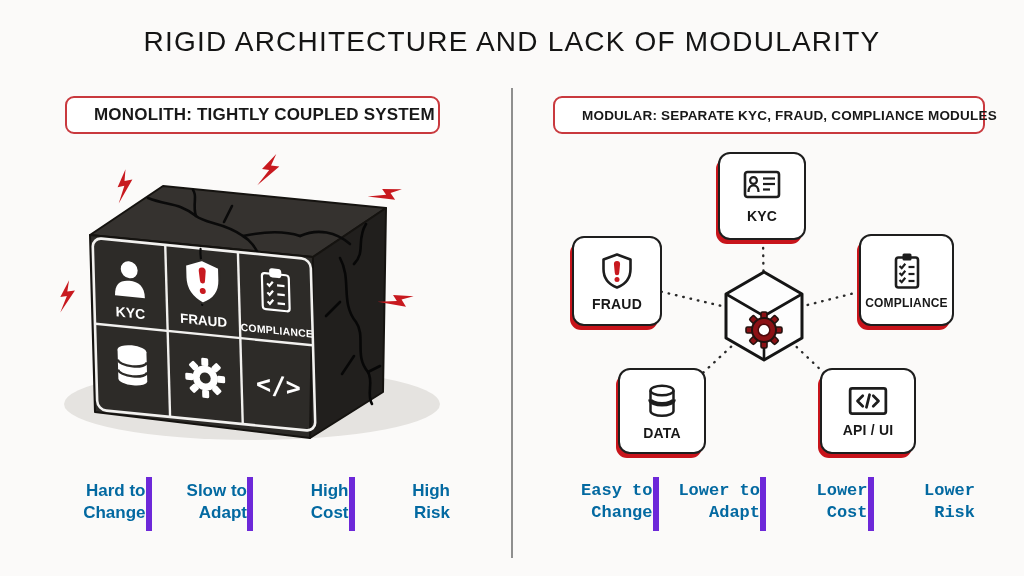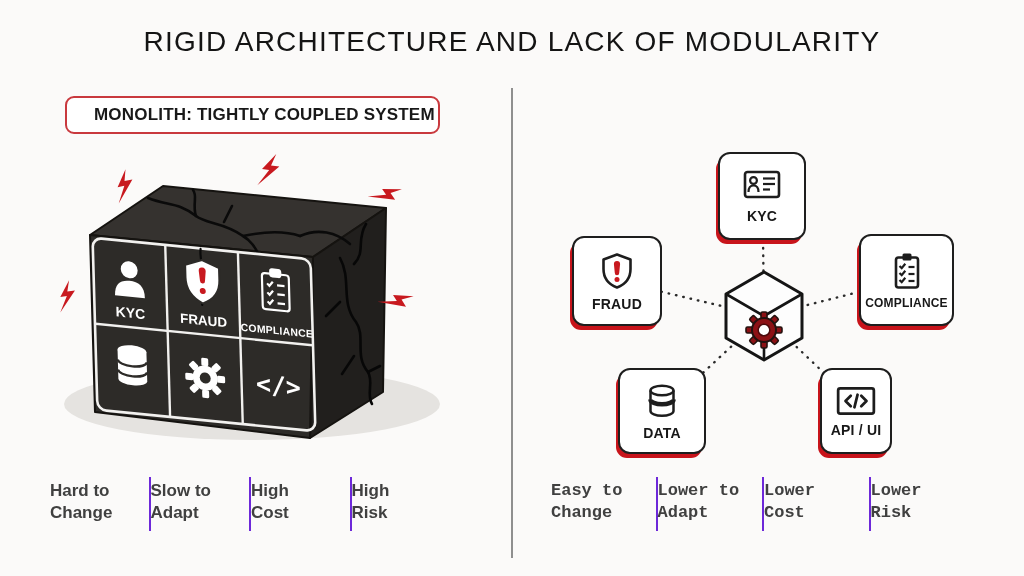--- a/index.html
+++ b/index.html
@@ -34,49 +34,56 @@
   .card{
     position:absolute;background:#fff;border:2.5px solid #1e1e1e;border-radius:12px;
     box-shadow:-3px 5px 0 -1px #c8141b;display:flex;flex-direction:column;
     align-items:center;justify-content:center;gap:5px;box-sizing:border-box;
   }
   .card .lbl{font-size:14px;font-weight:700;color:#181818;letter-spacing:.2px;}
   #card-kyc{left:718px;top:152px;width:88px;height:88px;}
   #card-fraud{left:572px;top:236px;width:90px;height:90px;}
   #card-compliance{left:859px;top:234px;width:95px;height:92px;}
   #card-data{left:618px;top:368px;width:88px;height:86px;}
-  #card-api{left:820px;top:368px;width:72px;height:86px;}
+  #card-api{left:820px;top:368px;width:96px;height:86px;}
   #card-compliance .lbl{font-size:12px;}
   
   .footer{position:absolute;top:477px;display:flex;}
   .footer.left{left:50px;width:400px;}
   .footer.right{left:551px;width:424px;font-family:Liberation Mono, monospace;}
   .foot-item{
-    flex:1;text-align:left;font-size:17px;font-weight:600;line-height:1.32;
-    color:#404040;padding:3px 0 6px;
-  }
-  .foot-item + .foot-item{border-left:2px solid #6d28d9;}
+    flex:1;text-align:right;font-size:17px;font-weight:600;line-height:1.32;
+    color:#0369a1;padding:3px 0 6px;
+  }
+  .foot-item + .foot-item{border-left:6px solid #6d28d9;}
 </style>
 </head>
 <body>
 
 <div id="stage">
 
   <div class="title">RIGID ARCHITECTURE AND LACK OF MODULARITY</div>
 
   <div class="divider"></div>
 
   <div class="badge left">
     <svg width="27" height="27" viewBox="0 0 27 27">
       <circle cx="13.5" cy="13.5" r="12.5" fill="#c4161d"></circle>
       <path d="M9 9 L18 18 M18 9 L9 18" stroke="#fff" stroke-width="3.4" stroke-linecap="round"></path>
     </svg>
     <span class="txt">MONOLITH: TIGHTLY COUPLED SYSTEM</span>
   </div>
 
+  <div class="badge right">
+    <svg width="27" height="27" viewBox="0 0 27 27">
+      <circle cx="13.5" cy="13.5" r="12.5" fill="#c4161d"></circle>
+      <path d="M7.5 14 l4 4 L19.5 9.5" fill="none" stroke="#fff" stroke-width="3.4" stroke-linecap="round" stroke-linejoin="round"></path>
+    </svg>
+    <span class="txt">MODULAR: SEPARATE KYC, FRAUD, COMPLIANCE MODULES</span>
+  </div>
 
   <svg id="left-illu" class="illu" width="512" height="336" viewBox="0 0 512 336">
 
     <ellipse cx="252" cy="264" rx="188" ry="36" fill="#e5e3e0"></ellipse>
 
     <g>
       <polygon points="90,95 163,46 386,68 313,117" fill="#35322f" stroke="#151310" stroke-width="2" stroke-linejoin="round"></polygon>
       <polygon points="313,117 386,68 383,252 310,298" fill="#211f1d" stroke="#151310" stroke-width="2" stroke-linejoin="round"></polygon>
       <polygon points="90,95 313,117 310,298 95,272" fill="#2d2b28" stroke="#151310" stroke-width="2" stroke-linejoin="round"></polygon>
 

